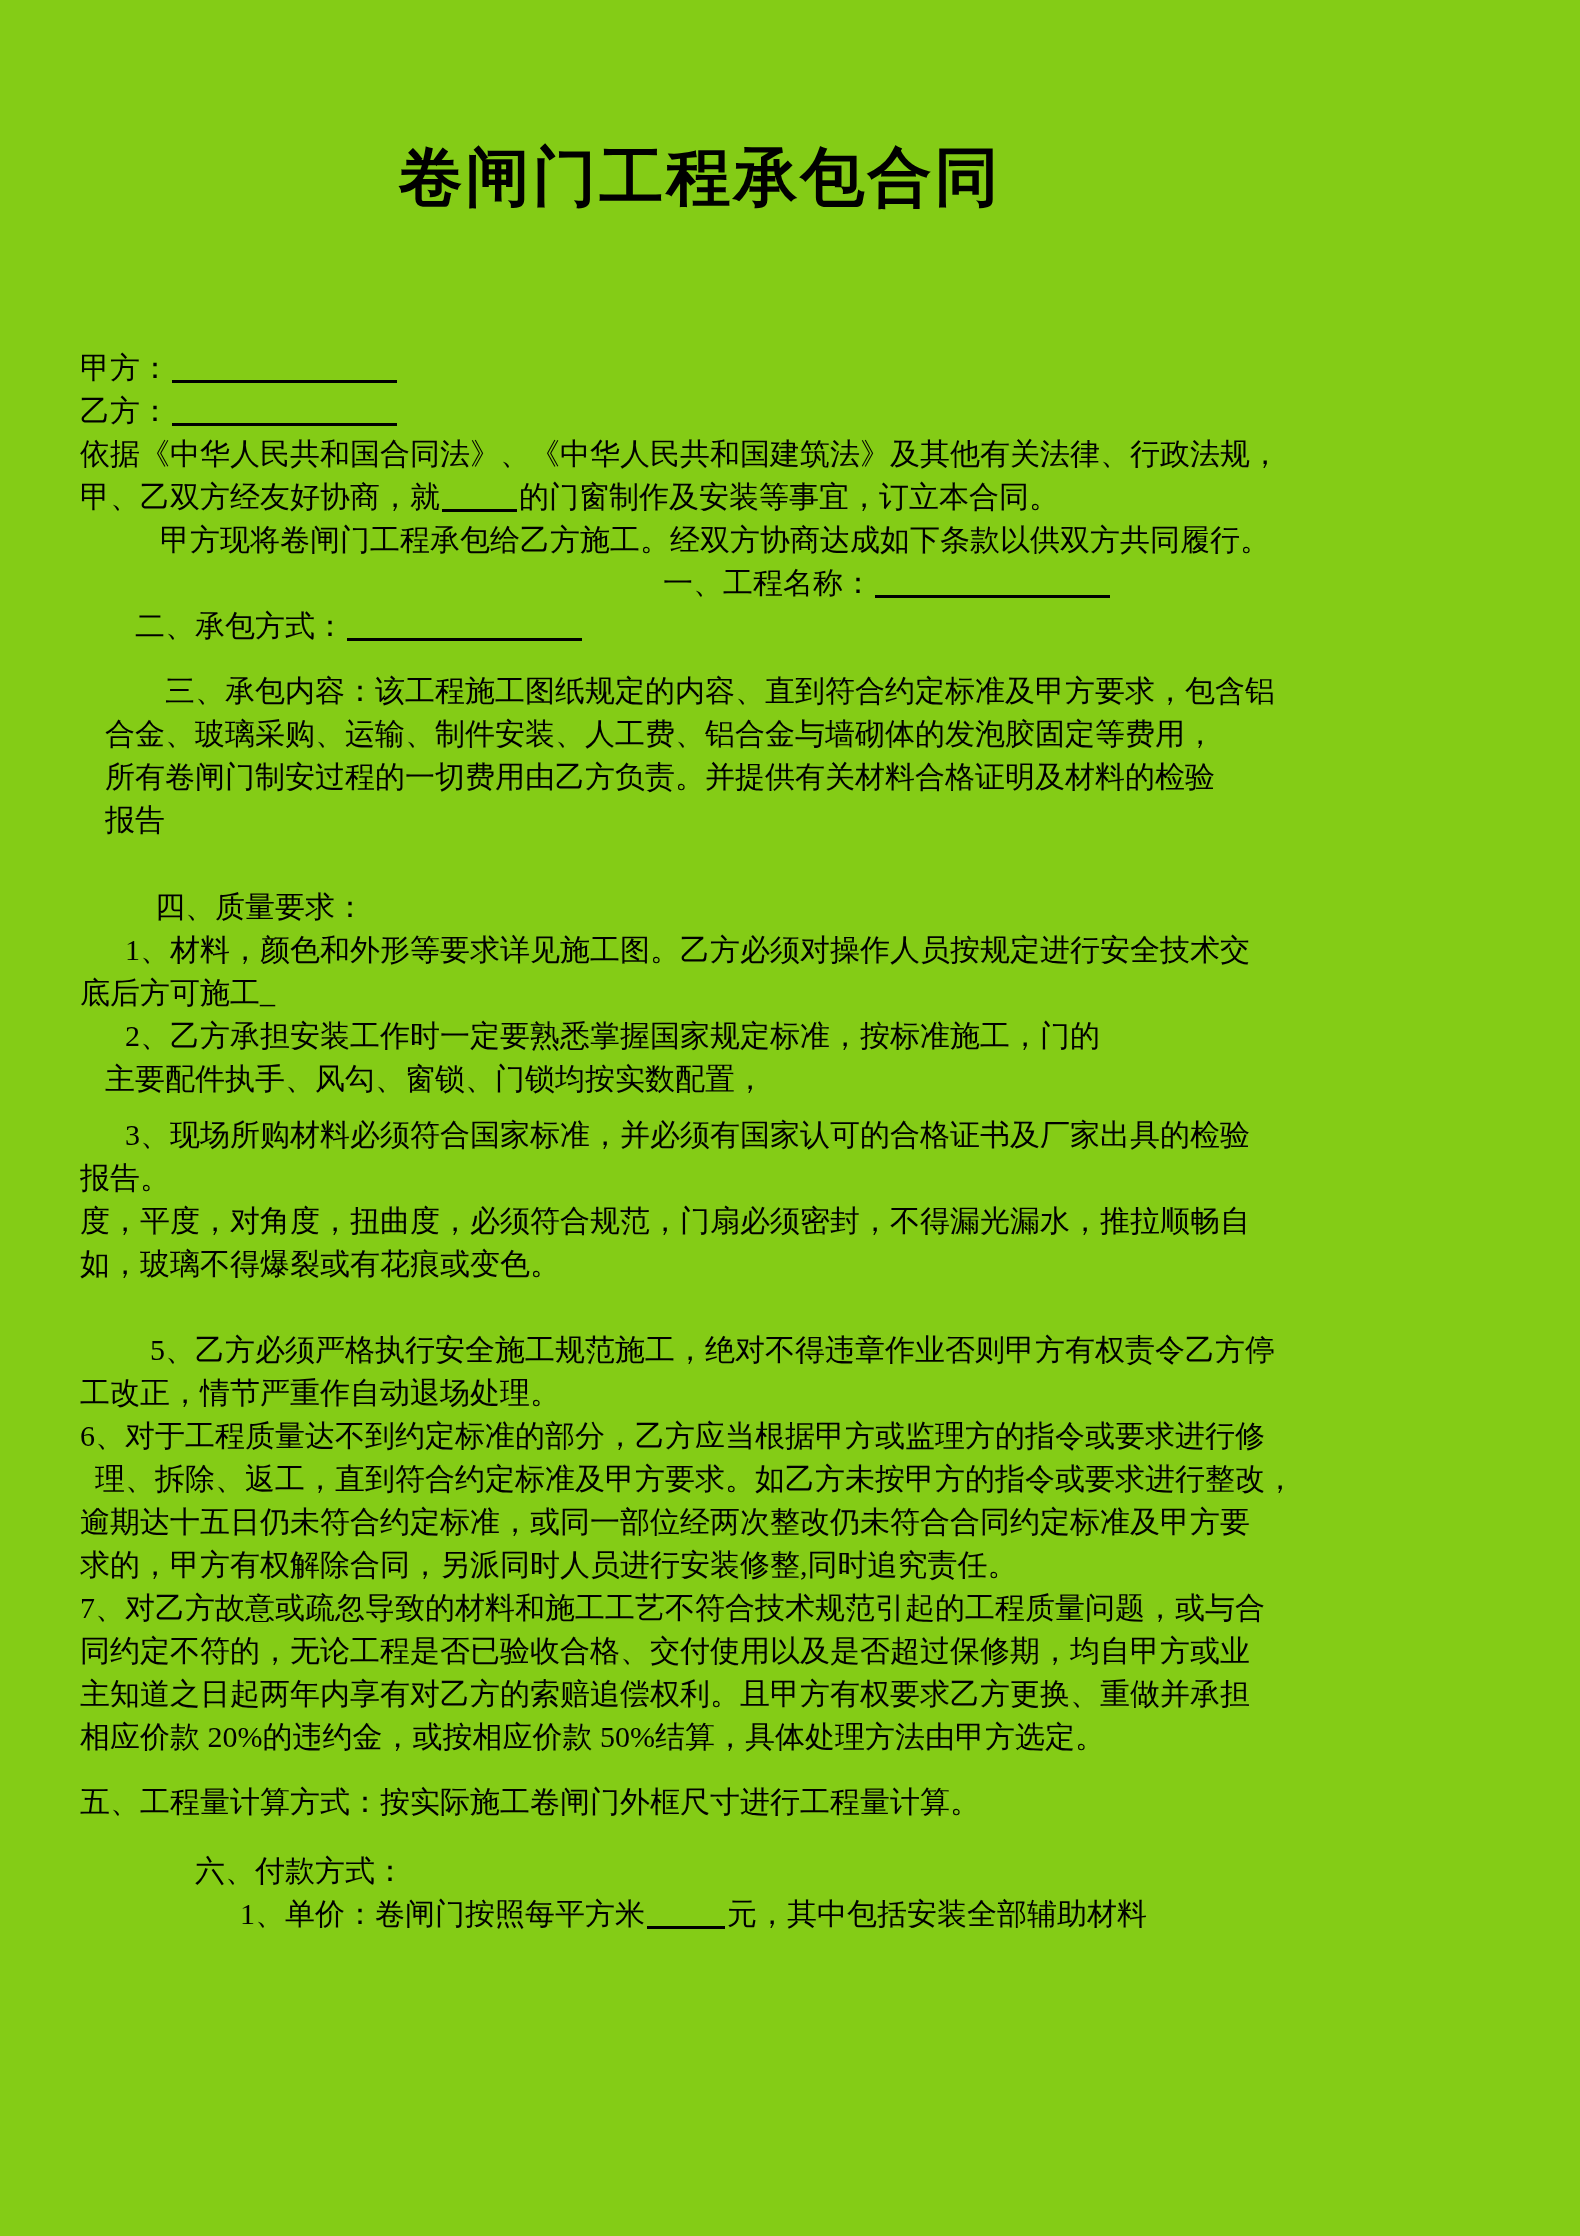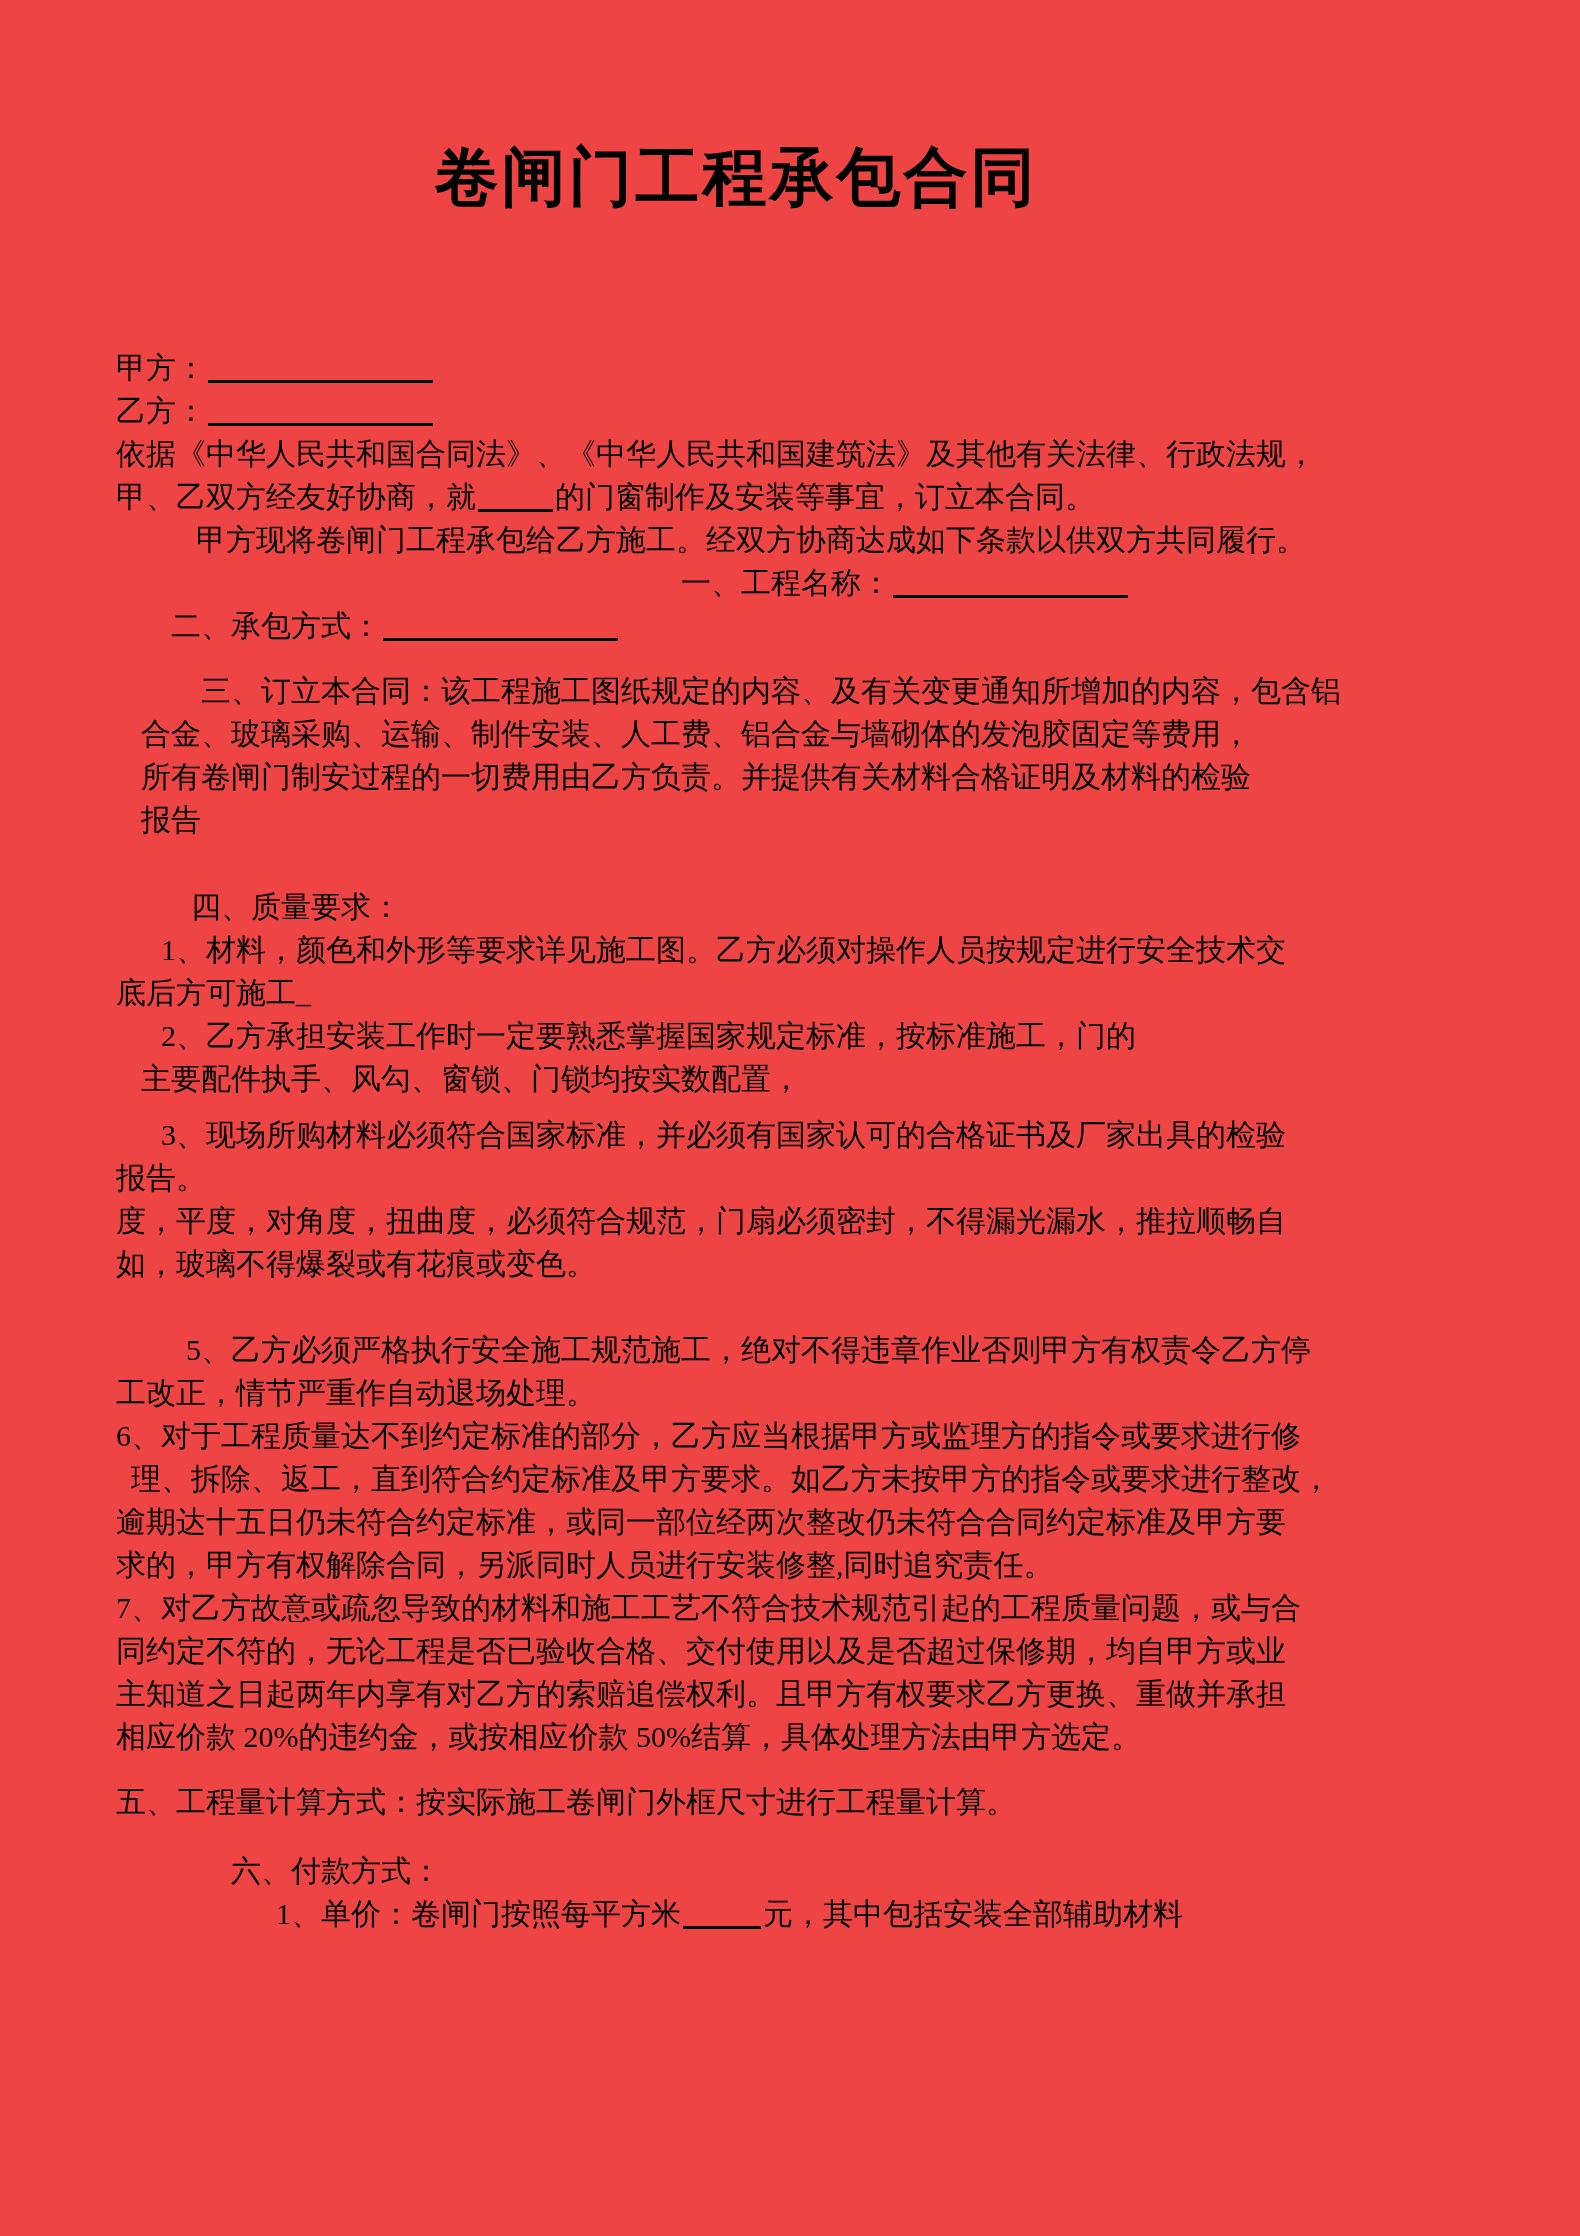--- a/index.html
+++ b/index.html
@@ -1,25 +1,25 @@
 <!DOCTYPE html>
 <html><head>
 <meta charset="utf-8">
 <style>
   html, body { margin: 0; padding: 0; background: #e8e8e8; }
   .page {
     position: relative;
     width: 1580px;
     height: 2236px;
     margin: 0 auto;
-    background: #ef4444;
+    background: #84cc16;
     color: #000000;
     font-family: "Liberation Serif", "DejaVu Serif", serif;
     box-sizing: border-box;
-    padding: 140px 0 0 116px;
+    padding: 140px 0 0 80px;
     overflow: hidden;
   }
   .title {
     width: 1240px;
     margin: 0 0 130px 0;
     font-size: 64px;
     line-height: 76px;
     font-weight: bold;
     text-align: center;
     letter-spacing: 3px;
@@ -45,21 +45,21 @@
 <div class="page">
   <h1 class="title">卷闸门工程承包合同</h1>
   <div class="doc-body" id="doc-body">
       <div class="para"><span>甲方：</span><span class="blank" style="width: 225px;"></span></div>
       <div class="para"><span>乙方：</span><span class="blank" style="width: 225px;"></span></div>
       <div class="para"><span>依据《中华人民共和国合同法》、《中华人民共和国建筑法》及其他有关法律、行政法规，</span></div>
       <div class="para"><span>甲、乙双方经友好协商，就</span><span class="blank" style="width: 75px;"></span><span>的门窗制作及安装等事宜，订立本合同。</span></div>
       <div class="para" style="padding-left: 80px;"><span>甲方现将卷闸门工程承包给乙方施工。经双方协商达成如下条款以供双方共同履行。</span></div>
       <div class="para" style="padding-left: 115px; text-align: center;"><span>一、工程名称：</span><span class="blank" style="width: 235px;"></span></div>
       <div class="para" style="padding-left: 55px;"><span>二、承包方式：</span><span class="blank" style="width: 235px;"></span></div>
-      <div class="para" style="padding-left: 85px; margin-top: 22px;"><span>三、订立本合同：该工程施工图纸规定的内容、及有关变更通知所增加的内容，包含铝</span></div>
+      <div class="para" style="padding-left: 85px; margin-top: 22px;"><span>三、承包内容：该工程施工图纸规定的内容、直到符合约定标准及甲方要求，包含铝</span></div>
       <div class="para" style="padding-left: 25px;"><span>合金、玻璃采购、运输、制件安装、人工费、铝合金与墙砌体的发泡胶固定等费用，</span></div>
       <div class="para" style="padding-left: 25px;"><span>所有卷闸门制安过程的一切费用由乙方负责。并提供有关材料合格证明及材料的检验</span></div>
       <div class="para" style="padding-left: 25px;"><span>报告</span></div>
       <div class="para" style="padding-left: 75px; margin-top: 44px;"><span>四、质量要求：</span></div>
       <div class="para" style="padding-left: 45px;"><span>1、材料，颜色和外形等要求详见施工图。乙方必须对操作人员按规定进行安全技术交</span></div>
       <div class="para"><span>底后方可施工_</span></div>
       <div class="para" style="padding-left: 45px;"><span>2、乙方承担安装工作时一定要熟悉掌握国家规定标准，按标准施工，门的</span></div>
       <div class="para" style="padding-left: 25px;"><span>主要配件执手、风勾、窗锁、门锁均按实数配置，</span></div>
       <div class="para" style="padding-left: 45px; margin-top: 13px;"><span>3、现场所购材料必须符合国家标准，并必须有国家认可的合格证书及厂家出具的检验</span></div>
       <div class="para"><span>报告。</span></div>

